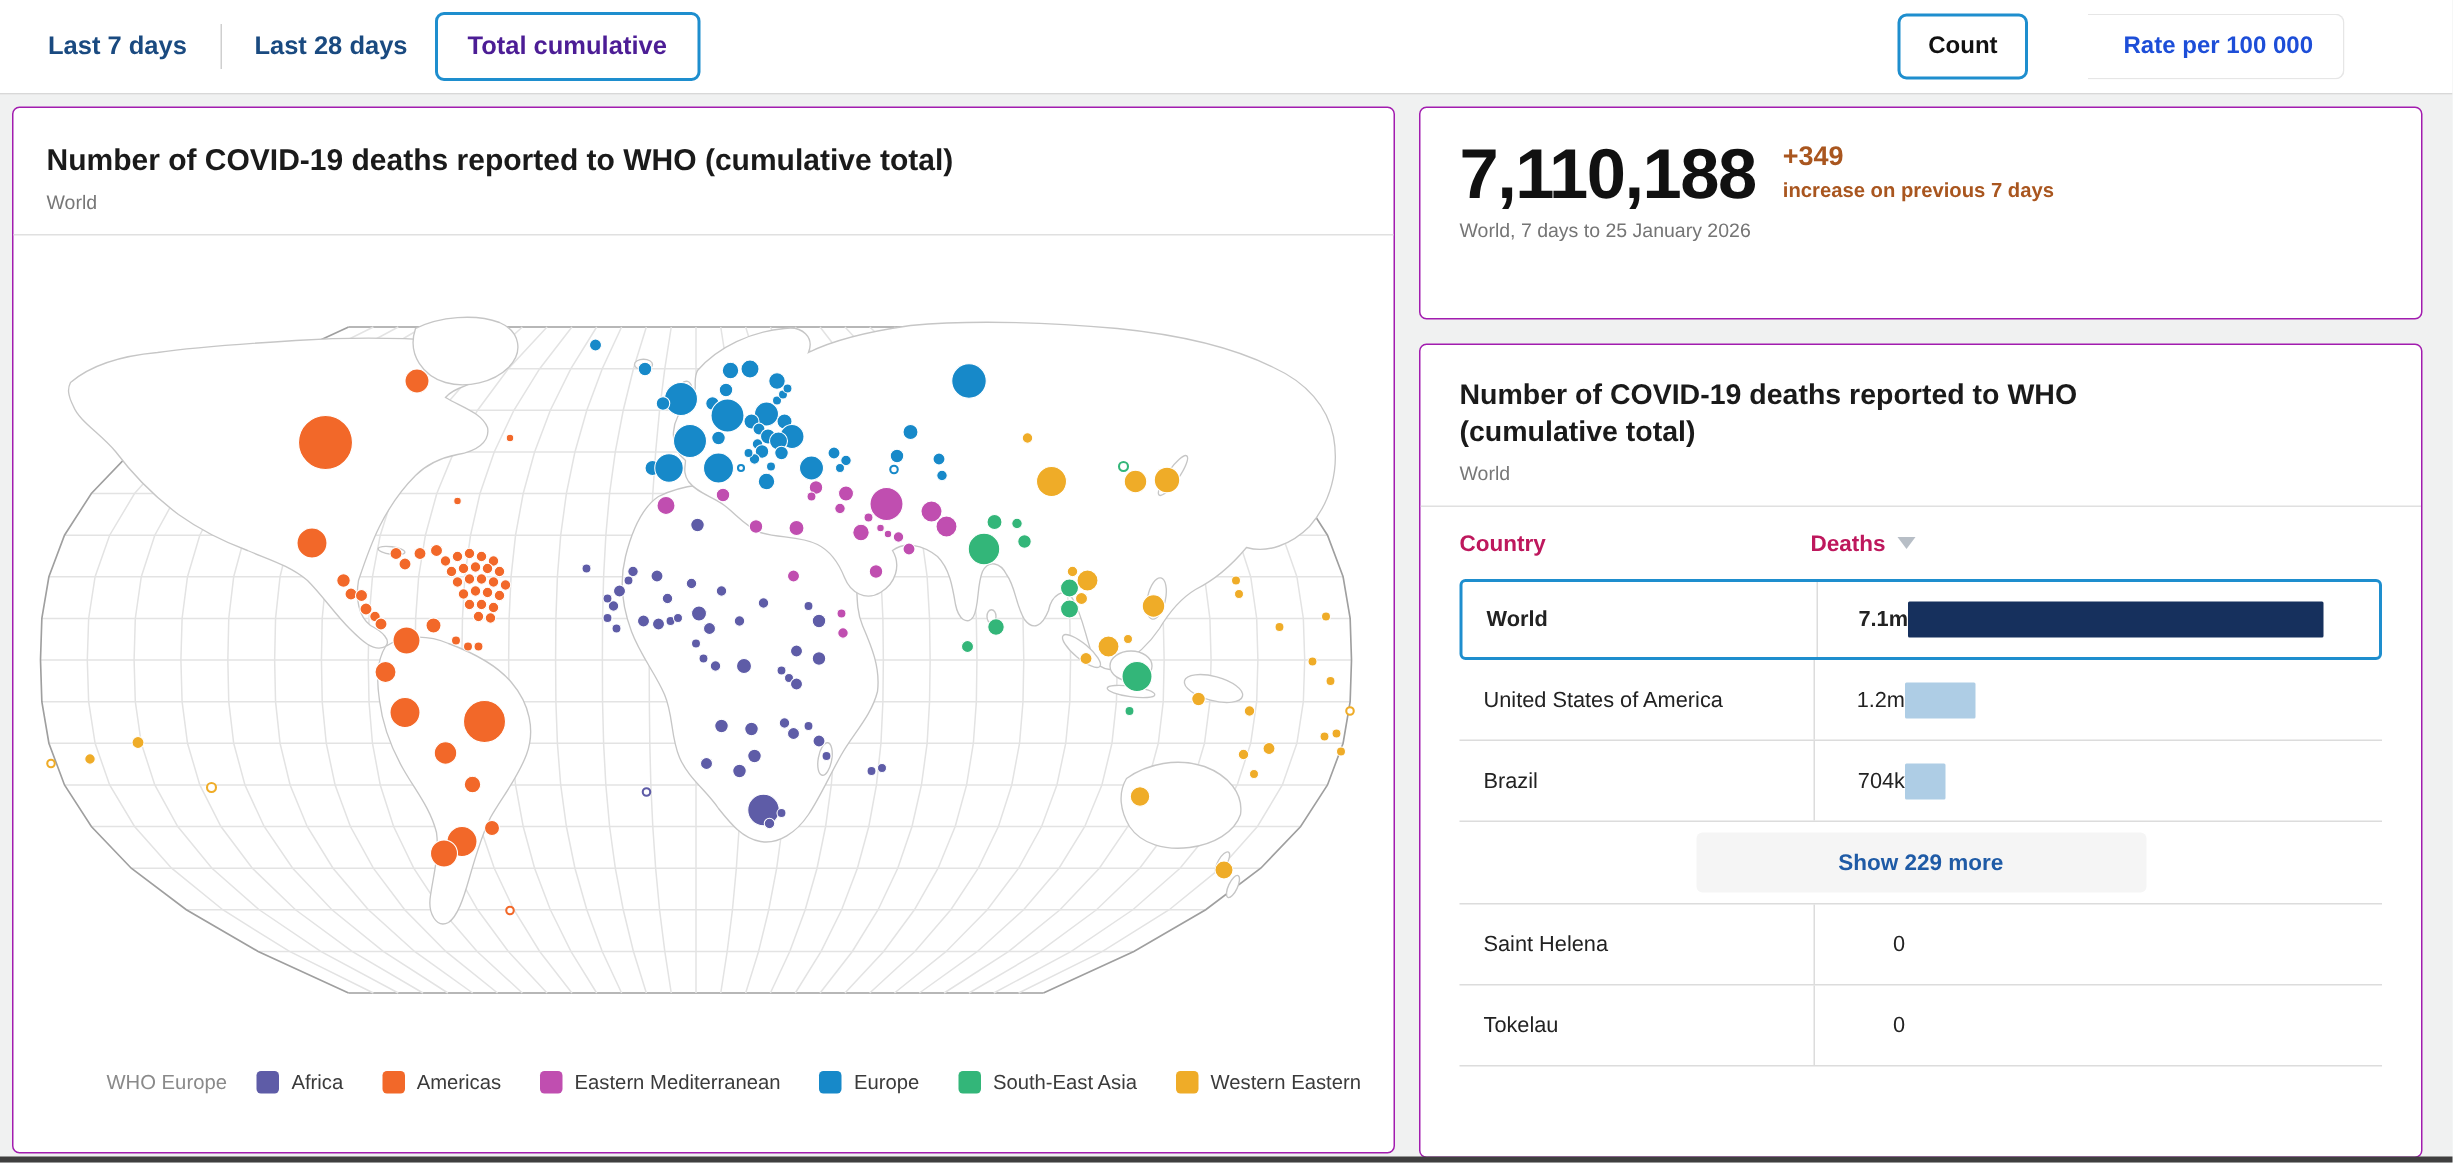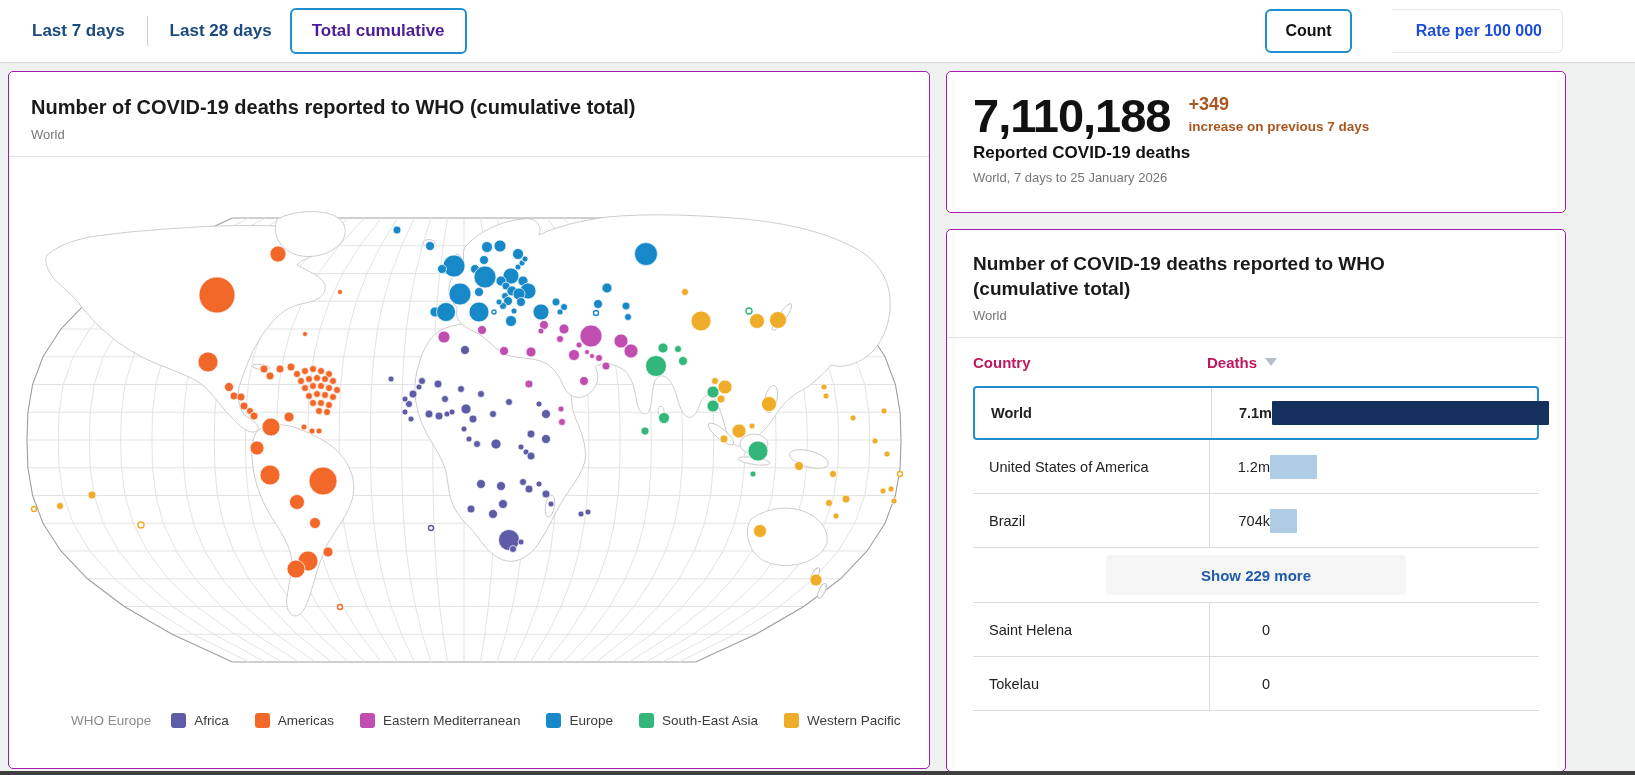--- a/index.html
+++ b/index.html
@@ -17,21 +17,21 @@
   .map-card{width:922px;height:698px;}
   .card-head{padding:22px 24px 0 22px;}
   .card-title{font-size:20px;font-weight:bold;color:#1a1a1a;margin:0;line-height:1.3;}
   .card-sub{font-size:13px;color:#777;margin:7px 0 14px;}
   .head-rule{border-bottom:1px solid #e0e0e0;}
   .map-wrap{padding:2px 0 0 0;}
   .legend{display:flex;align-items:center;gap:26px;padding-left:62px;margin-top:30px;font-size:13.5px;color:#3b3b3b;}
   .legend-title{color:#8a8a8a;margin-right:-6px;}
   .legend-item{display:flex;align-items:center;gap:8px;}
   .swatch{width:15px;height:15px;border-radius:3px;display:inline-block;}
-  .right-col{width:620px;display:flex;flex-direction:column;gap:16px;height:701px;}
+  .right-col{width:669px;display:flex;flex-direction:column;gap:16px;height:701px;}
   .stat-card{padding:20px 26px;height:142px;flex:none;}
   .stat-row{display:flex;align-items:flex-start;}
   .stat-big{font-size:47px;font-weight:bold;color:#111;letter-spacing:-1px;line-height:1.0;}
   .stat-delta{margin-left:18px;margin-top:2px;color:#a9561f;}
   .stat-delta .d1{font-size:18px;font-weight:bold;}
   .stat-delta .d2{font-size:13.5px;font-weight:bold;margin-top:4px;}
   .stat-label{font-size:17px;font-weight:bold;color:#111;margin-top:4px;}
   .stat-caption{font-size:13px;color:#757575;margin-top:7px;}
   .table-card{flex:1;overflow:hidden;display:flex;flex-direction:column;}
   .tbody{padding:0 26px;}
@@ -378,37 +378,36 @@
           <span class="legend-item">
             <span class="swatch" style="background: rgb(23, 137, 201);"></span>
             <span>Europe</span>
           </span>
           <span class="legend-item">
             <span class="swatch" style="background: rgb(51, 182, 121);"></span>
             <span>South-East Asia</span>
           </span>
           <span class="legend-item">
             <span class="swatch" style="background: rgb(239, 172, 40);"></span>
-            <span>Western Pacific</span>
+            <span>Western Eastern</span>
           </span>
         </span>
     </div>
   </section>
 
   <div class="right-col">
 
     <section class="card stat-card">
       <div class="stat-row">
         <div class="stat-big">7,110,188</div>
         <div class="stat-delta">
           <div class="d1">+349</div>
           <div class="d2">increase on previous 7 days</div>
         </div>
       </div>
-      <div class="stat-label">Reported COVID-19 deaths</div>
       <div class="stat-caption">World, 7 days to 25 January 2026</div>
     </section>
 
     <section class="card table-card">
       <div class="card-head head-rule" style="padding:22px 26px 0 26px;">
         <h2 class="card-title" style="font-size:19px;max-width:500px;margin:0;">Number of COVID-19 deaths reported to WHO (cumulative total)</h2>
         <div class="card-sub">World</div>
       </div>
       <div class="thead">
         <span class="col-country">Country</span>

